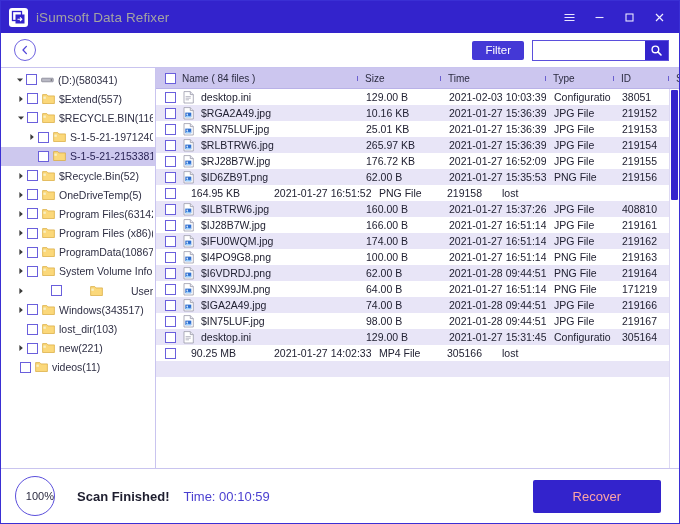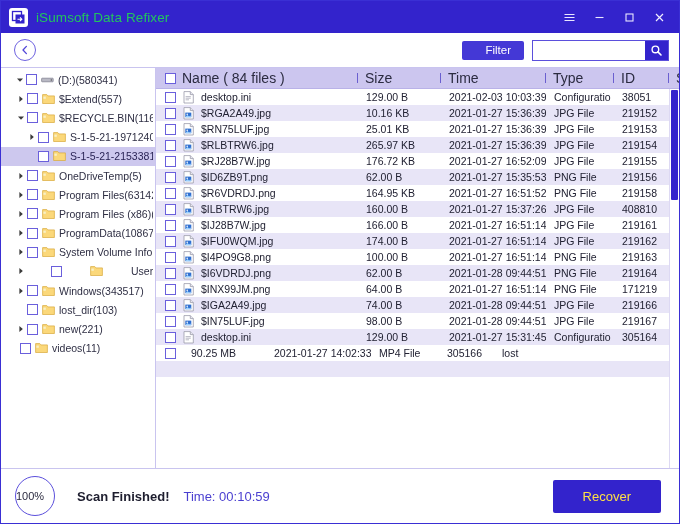--- a/index.html
+++ b/index.html
@@ -28,21 +28,21 @@
   }
   .logo {
     width: 19px; height: 19px;
     background: #ffffff;
     border-radius: 3px;
     display: flex; align-items: center; justify-content: center;
     flex: 0 0 auto;
   }
   .logo svg { display: block; }
   .app-title {
-    color: #22c55e;
+    color: #a3a3a3;
     font-size: 13.5px;
     margin-left: 8px;
     letter-spacing: 0.1px;
     white-space: nowrap;
   }
   .win-controls {
     margin-left: auto;
     display: flex; align-items: center;
     gap: 2px;
   }
@@ -74,21 +74,21 @@
   .back-btn svg { display: block; }
   .toolbar-right {
     margin-left: auto;
     display: flex; align-items: center;
     gap: 8px;
   }
   .filter-btn {
     background: #4438d6;
     color: #ffffff;
     font-size: 11.5px;
-    padding: 3px 13px 4px 23px;
+    padding: 3px 13px 4px 13px;
     border: none;
     border-radius: 2px;
     cursor: pointer;
     font-family: inherit;
   }
   .search-wrap {
     display: flex; align-items: stretch;
     height: 21px;
     border: 1px solid #5b4fdc;
     background: #ffffff;
@@ -164,21 +164,21 @@
     flex: 1 1 auto;
     display: flex; flex-direction: column;
     min-width: 0;
     position: relative;
     background: #ffffff;
   }
   .thead {
     display: flex; align-items: center;
     height: 21px; flex: 0 0 21px;
     background: #ccc6ef;
-    font-size: 14px;
+    font-size: 10px;
     color: #2b2b40;
     border-bottom: 1px solid #b9b2e8;
   }
   .th { position: relative; padding-left: 8px; white-space: nowrap; overflow: hidden; }
   .th.sep::before {
     content: ""; position: absolute; left: 0; top: 3px; bottom: 3px;
     width: 1px; background: #6a5fd0;
   }
   .hcheck {
     width: 11px; height: 11px;
@@ -243,45 +243,45 @@
     background: #ffffff;
     border-top: 1px solid #c9c4ef;
     display: flex; align-items: center;
     padding: 0 18px 0 14px;
     position: relative;
   }
   .ring {
     width: 40px; height: 40px; flex: 0 0 40px;
     border: 1.6px solid #5b4fdc;
     border-radius: 50%;
-    display: flex; align-items: center; justify-content: flex-start;
+    display: flex; align-items: center; justify-content: flex-end;
     color: #2b2b40;
     font-size: 11px;
   }
   .scan-text {
     margin-left: 22px;
     font-size: 13px;
     font-weight: bold;
     color: #1d1d2e;
     white-space: nowrap;
   }
   .time-text {
     margin-left: 14px;
     font-size: 13px;
     color: #4a3fd0;
     white-space: nowrap;
   }
   .recover-btn {
     margin-left: auto;
     background: #3323cc;
-    color: #fde047;
+    color: #fca5a5;
     font-size: 13px;
     border: none;
     border-radius: 2px;
-    padding: 9px 30px;
+    padding: 9px 40px;
     cursor: pointer;
     font-family: inherit;
   }
 </style>
 </head>
 <body>
 
 <div id="app">
 
   <div class="titlebar">
@@ -424,20 +424,35 @@
                 <path d="M2.4 1 L5.8 4 L2.4 7 Z" fill="#3a3a3a"></path>
               </svg>
             </span>
             <span class="tcheck"></span>
             <span class="ticon">
               <svg width="13" height="12" viewBox="0 0 13 12">
                 <path d="M0.6 1.6 h4.2 l1.1 1.3 h6.5 v7.6 h-11.8 z" fill="#fbd87a" stroke="#d8a93a" stroke-width="0.7"></path>
                 <rect x="1.4" y="3.6" width="2.4" height="2.2" fill="#f7f0c8"></rect>
               </svg>
             </span>
+            <span class="tree-label">$Recycle.Bin(52)</span>
+          </div>
+          <div class="tree-row" style="padding-left: 13px;">
+            <span class="twisty">
+              <svg width="8" height="8" viewBox="0 0 8 8">
+                <path d="M2.4 1 L5.8 4 L2.4 7 Z" fill="#3a3a3a"></path>
+              </svg>
+            </span>
+            <span class="tcheck"></span>
+            <span class="ticon">
+              <svg width="13" height="12" viewBox="0 0 13 12">
+                <path d="M0.6 1.6 h4.2 l1.1 1.3 h6.5 v7.6 h-11.8 z" fill="#fbd87a" stroke="#d8a93a" stroke-width="0.7"></path>
+                <rect x="1.4" y="3.6" width="2.4" height="2.2" fill="#f7f0c8"></rect>
+              </svg>
+            </span>
             <span class="tree-label">OneDriveTemp(5)</span>
           </div>
           <div class="tree-row" style="padding-left: 13px;">
             <span class="twisty">
               <svg width="8" height="8" viewBox="0 0 8 8">
                 <path d="M2.4 1 L5.8 4 L2.4 7 Z" fill="#3a3a3a"></path>
               </svg>
             </span>
             <span class="tcheck"></span>
             <span class="ticon">
@@ -689,32 +704,20 @@
                 <span>$ID6ZB9T.png</span>
               </span>
               <span class="cell col-size">62.00 B</span>
               <span class="cell col-time">2021-01-27 15:35:53</span>
               <span class="cell col-type">PNG File</span>
               <span class="cell col-id">219156</span>
               <span class="cell col-status">lost</span>
             </div>
             <div class="trow">
               <span class="rcheck"></span>
-              <span class="cell name col-name">
-                <span class="ficon">
-                  <svg width="12" height="13" viewBox="0 0 12 13">
-                    <path d="M1 0.6 h6.3 l3 3 v8.4 h-9.3 z" fill="#ffffff" stroke="#9a9aaa" stroke-width="0.8"></path>
-                    <path d="M7.3 0.6 v3 h3" fill="#e7e7ef" stroke="#9a9aaa" stroke-width="0.8"></path>
-                    <rect x="2.3" y="5.6" width="6" height="4.6" fill="#2f6fd0"></rect>
-                    <circle cx="4.2" cy="7.2" r="0.8" fill="#ffffff"></circle>
-                    <path d="M2.3 10.2 l2.1-2.2 1.7 1.6 1.2-1.1 1 1.7z" fill="#9fd4ff"></path>
-                  </svg>
-                </span>
-                <span>$R6VDRDJ.png</span>
-              </span>
               <span class="cell col-size">164.95 KB</span>
               <span class="cell col-time">2021-01-27 16:51:52</span>
               <span class="cell col-type">PNG File</span>
               <span class="cell col-id">219158</span>
               <span class="cell col-status">lost</span>
             </div>
             <div class="trow alt">
               <span class="rcheck"></span>
               <span class="cell name col-name">
                 <span class="ficon">

